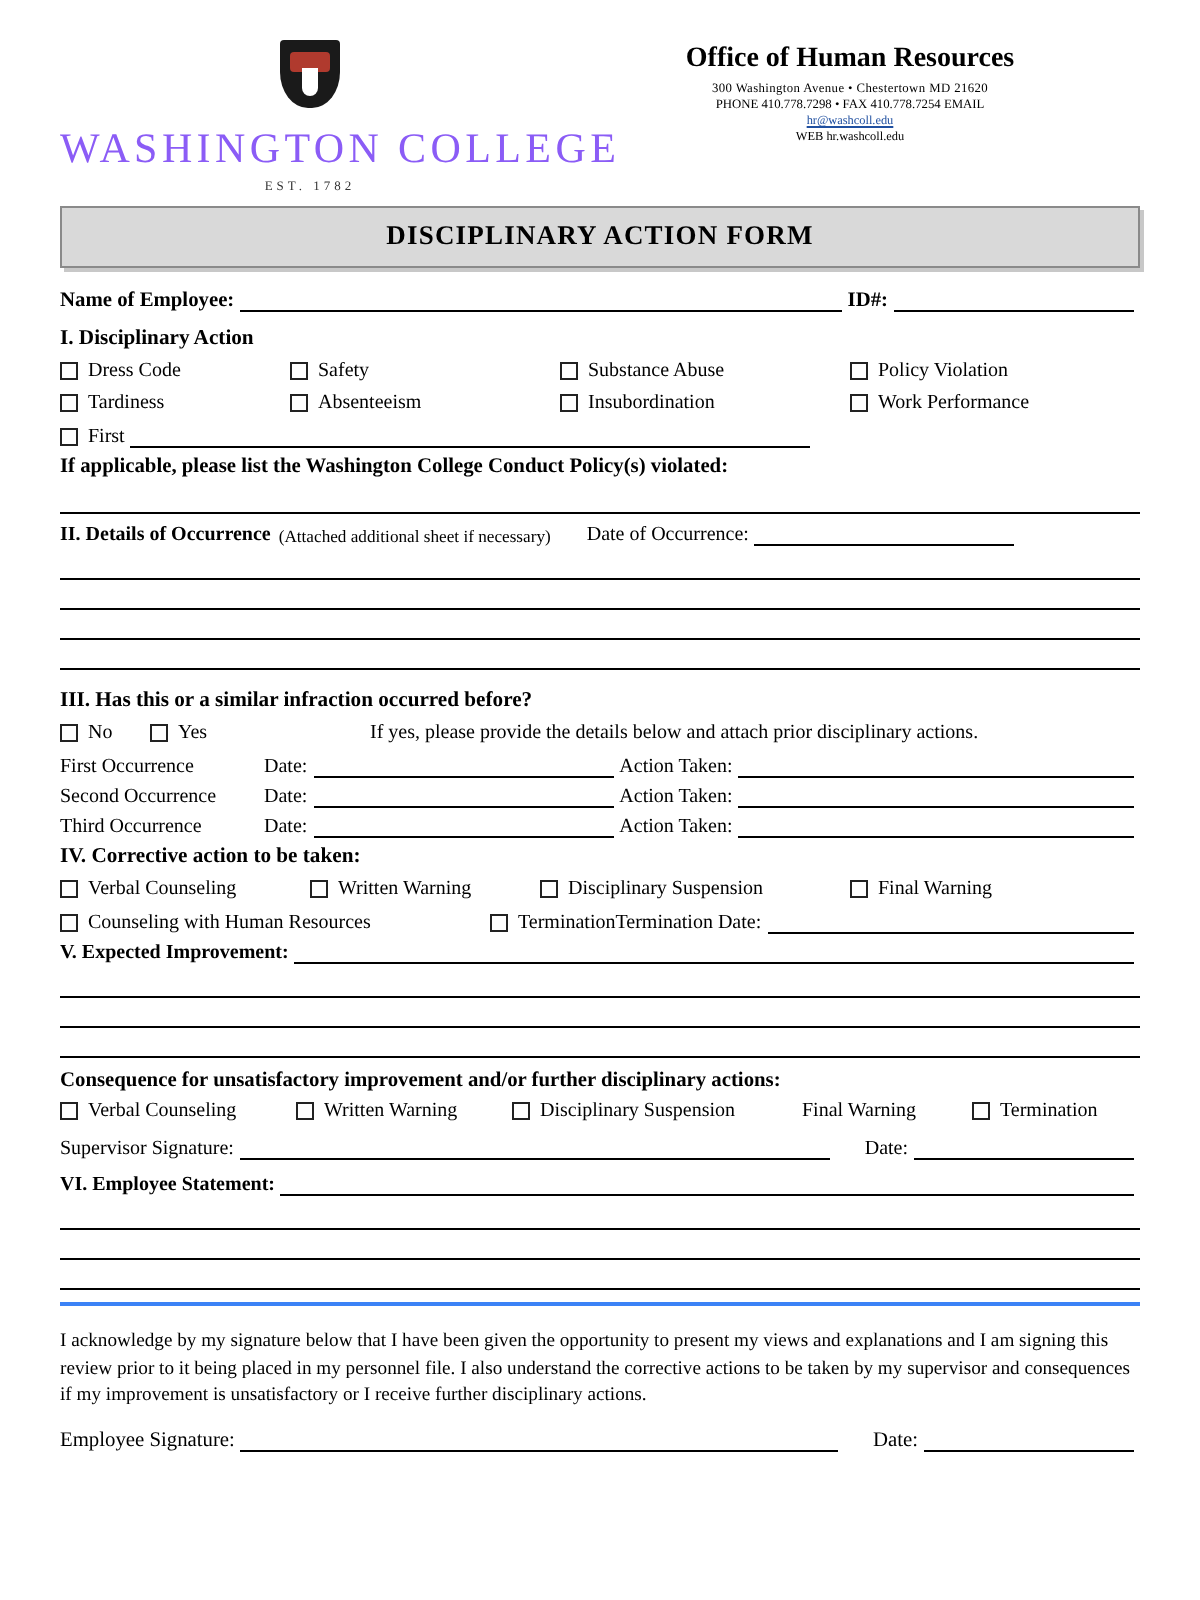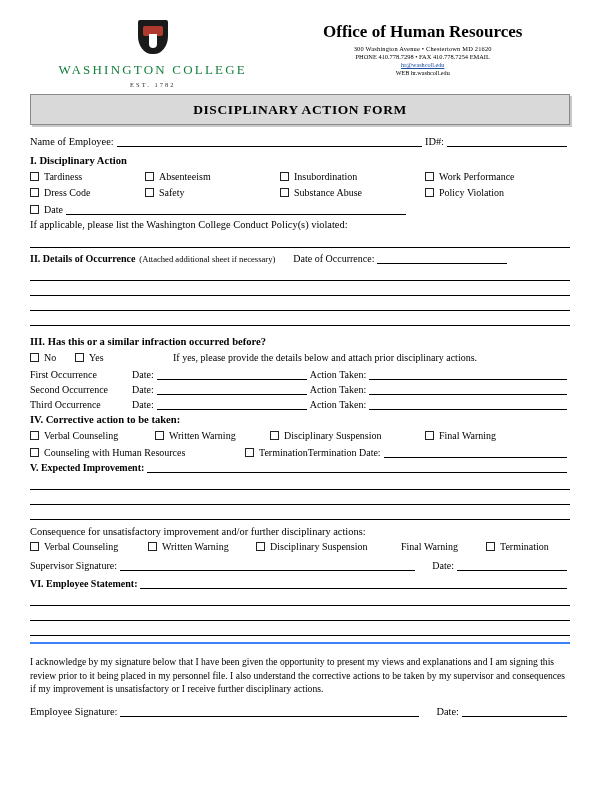--- a/index.html
+++ b/index.html
@@ -65,40 +65,40 @@
     position: absolute;
     left: 11px;
     top: 14px;
     width: 8px;
     height: 14px;
     background: #ffffff;
     border-radius: 0 0 4px 4px;
   }
   .brand .wordmark {
     font-family: "Liberation Serif", serif;
-    font-size: 13px;
+    font-size: 21px;
     letter-spacing: 2.2px;
     font-weight: 400;
-    color: #15803d;
+    color: #8b5cf6;
     white-space: nowrap;
     text-align: center;
   }
   .brand .est {
     font-size: 6.5px;
     letter-spacing: 2px;
     margin-top: 3px;
     color: #333;
   }
   .hr-block {
     text-align: center;
     width: 300px;
     padding-top: 4px;
   }
   .hr-block .office {
-    font-size: 17px;
+    font-size: 14px;
     font-weight: bold;
     margin-bottom: 3px;
   }
   .hr-block .addr {
     font-size: 6.4px;
     letter-spacing: .2px;
     margin-bottom: 1px;
   }
   .hr-block .phone {
     font-size: 6.4px;
@@ -129,21 +129,21 @@
     letter-spacing: .6px;
   }
 
   
   .row {
     font-size: 10.4px;
     margin-bottom: 4px;
     display: flex;
     align-items: flex-end;
   }
-  .lbl { white-space: nowrap; }
+  .lbl { white-space: nowrap; font-weight: bold; }
   .dotline {
     flex: 1;
     border-bottom: 1px solid #000;
     height: 11px;
     margin: 0 3px;
   }
   .sec-head {
     font-size: 10.6px;
     font-weight: bold;
     margin: 8px 0 5px 0;
@@ -230,59 +230,59 @@
     <span class="dotline"></span>
     <span class="lbl">ID#:</span>
     <span class="dotline w-narrow" style="flex:0 0 120px"></span>
   </div>
 
   <div class="sec-head">I.  Disciplinary Action</div>
 
   <div class="chk-row">
     <span class="chk" style="width:115px">
       <span class="cb"></span>
-      <span class="txt">Tardiness</span>
+      <span class="txt">Dress Code</span>
     </span>
     <span class="chk" style="width:135px">
       <span class="cb"></span>
-      <span class="txt">Absenteeism</span>
+      <span class="txt">Safety</span>
     </span>
     <span class="chk" style="width:145px">
       <span class="cb"></span>
-      <span class="txt">Insubordination</span>
-    </span>
-    <span class="chk">
-      <span class="cb"></span>
-      <span class="txt">Work Performance</span>
+      <span class="txt">Substance Abuse</span>
+    </span>
+    <span class="chk">
+      <span class="cb"></span>
+      <span class="txt">Policy Violation</span>
     </span>
   </div>
 
   <div class="chk-row">
     <span class="chk" style="width:115px">
       <span class="cb"></span>
-      <span class="txt">Dress Code</span>
+      <span class="txt">Tardiness</span>
     </span>
     <span class="chk" style="width:135px">
       <span class="cb"></span>
-      <span class="txt">Safety</span>
+      <span class="txt">Absenteeism</span>
     </span>
     <span class="chk" style="width:145px">
       <span class="cb"></span>
-      <span class="txt">Substance Abuse</span>
-    </span>
-    <span class="chk">
-      <span class="cb"></span>
-      <span class="txt">Policy Violation</span>
+      <span class="txt">Insubordination</span>
+    </span>
+    <span class="chk">
+      <span class="cb"></span>
+      <span class="txt">Work Performance</span>
     </span>
   </div>
 
   <div class="row">
     <span class="chk">
       <span class="cb"></span>
-      <span class="txt">Date</span>
+      <span class="txt">First</span>
     </span>
     <span class="dotline" style="flex:0 0 340px"></span>
   </div>
 
   <div class="row" style="margin-top:2px">
     <span class="lbl">If applicable, please list the Washington College Conduct Policy(s) violated:</span>
   </div>
   <div class="fullline"></div>
 
   <div class="labelled" style="margin-top:4px">
@@ -295,21 +295,21 @@
   <div class="fullline"></div>
   <div class="fullline"></div>
   <div class="fullline"></div>
 
   <div class="sec-head" style="margin-top:10px">III. Has this or a similar infraction occurred before?</div>
   <div class="chk-row">
     <span class="chk" style="width:45px">
       <span class="cb"></span>
       <span class="txt">No</span>
     </span>
-    <span class="chk" style="width:98px">
+    <span class="chk" style="width:110px">
       <span class="cb"></span>
       <span class="txt">Yes</span>
     </span>
     <span class="txt">If yes, please provide the details below and attach prior disciplinary actions.</span>
   </div>
 
   <div class="labelled">
     <span style="width:102px">First Occurrence</span>
     <span>Date:</span>
     <span class="dotline" style="flex:0 0 150px"></span>

